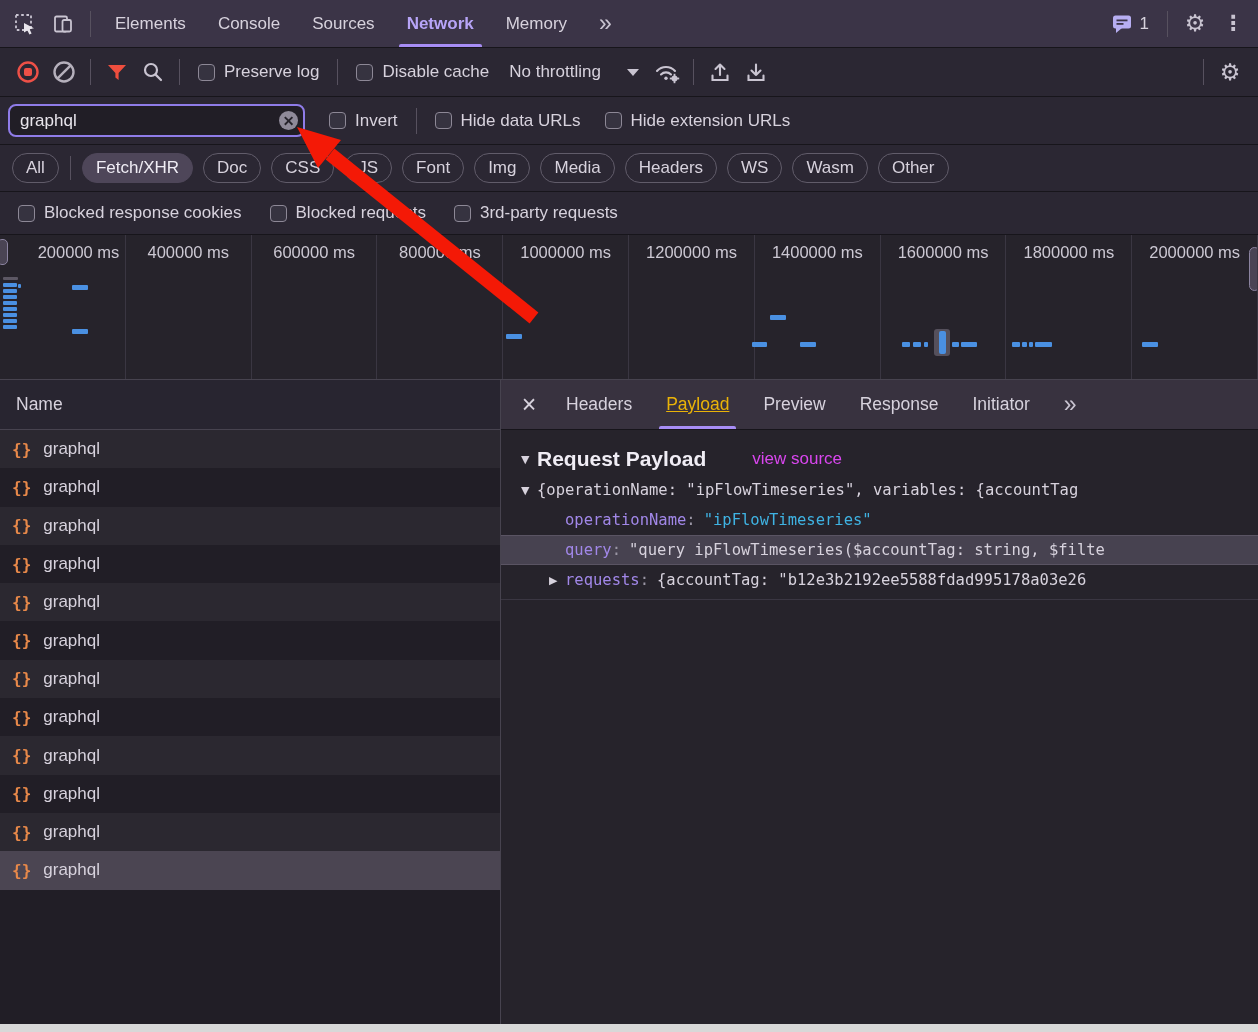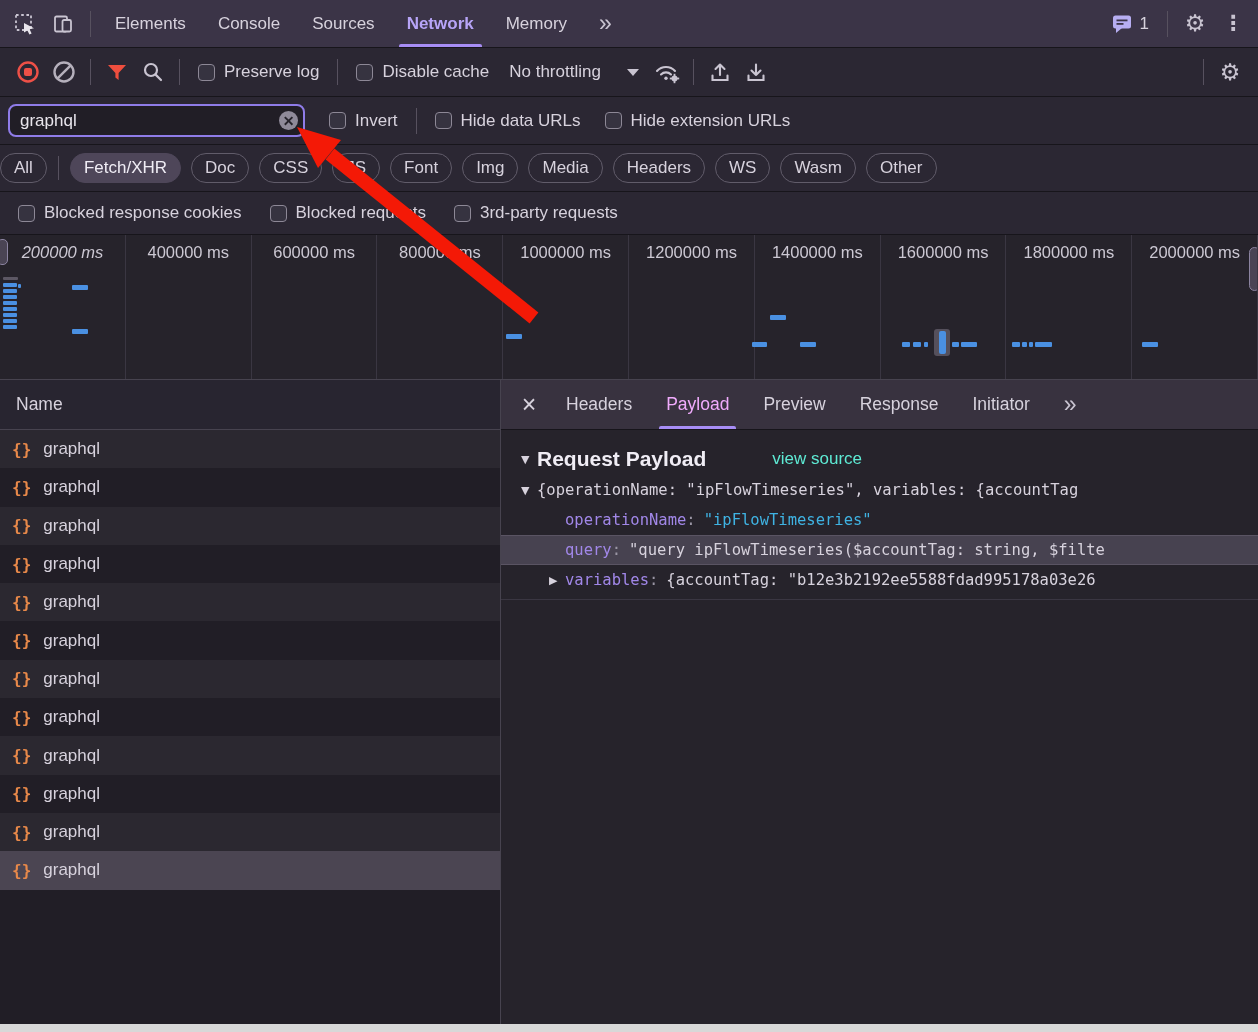--- a/index.html
+++ b/index.html
@@ -48,21 +48,21 @@
   .filter-input input { width:100%; height:100%; background:#211e26;
     border:2px solid #8f7ce8; border-radius:8px; color:#e8e5ec; font-size:17px;
     padding:0 34px 0 10px; outline:none; font-family:"Liberation Sans",sans-serif; }
   .clear-x { position:absolute; right:7px; top:7px; width:19px; height:19px;
     border-radius:50%; background:#8f8a99; color:#26232b; display:flex;
     align-items:center; justify-content:center; font-size:14px; font-weight:bold;
     cursor:pointer; line-height:1; }
 
   
   .pillsrow { height:47px; background:#2b2733; display:flex; align-items:center;
-    border-bottom:1px solid #17151b; padding:0 0; gap:10px; }
+    border-bottom:1px solid #17151b; padding:0 12px; gap:10px; }
   .pill { height:30px; padding:0 13px; display:flex; align-items:center;
     border:1.5px solid #615c6a; border-radius:15px; font-size:17px; color:#d7d2dd;
     cursor:pointer; white-space:nowrap; }
   .pill.active { background:#4e4659; border-color:#4e4659; color:#f0edf5;text-align:right; }
   .pill-divider { width:1px; height:24px; background:#57515f; margin:0 1px; }
 
   
   .blockedrow { height:43px; background:#2b2733; display:flex; align-items:center;
     border-bottom:1px solid #17151b; padding:0 8px; }
 
@@ -94,31 +94,31 @@
   .json-icon { color:#e8894a; font-family:"DejaVu Sans Mono", monospace;
     font-weight:bold; font-size:16px; letter-spacing:0; }
 
   .right { flex:1; background:#26232b; display:flex; flex-direction:column; min-width:0; }
   .detail-tabs { height:50px; background:#38323f; border-bottom:1px solid #17151b;
     display:flex; align-items:center; padding:0 8px; }
   .detail-tabs .close-x { width:40px; height:40px; display:flex; align-items:center;
     justify-content:center; font-size:25px; color:#d7d2dd; cursor:pointer; }
   .dtab { padding:0 17px; height:49px; display:flex; align-items:center;
     font-size:17.5px; color:#d7d2dd; position:relative; cursor:pointer; }
-  .dtab.active { color:#f0abfc; }
+  .dtab.active { color:#eab308;text-decoration:underline; }
   .dtab.active::after { content:""; position:absolute; left:10px; right:10px; bottom:0;
     height:3px; background:#a78df5; border-radius:2px 2px 0 0; }
 
   
   .payload { padding-top:13px; overflow:hidden; }
   .payload-head { display:flex; align-items:center; padding-left:20px; height:32px; }
   .tri { font-family:"DejaVu Sans", sans-serif; font-size:11px; color:#d7d2dd;
     width:16px; flex:0 0 auto; }
   .payload-title { font-size:21px; font-weight:bold; color:#f0edf5; }
-  .view-source { font-size:17px; color:#5eead4; margin-left:66px; cursor:pointer; }
+  .view-source { font-size:17px; color:#d946ef; margin-left:46px; cursor:pointer; }
   .tree { font-family:"DejaVu Sans Mono", monospace; font-size:15.5px; }
   .tree-row { height:30px; display:flex; align-items:center; white-space:nowrap;
     overflow:hidden; cursor:default; }
   .tree-row .tri { padding-left:0; }
   .t-root { padding-left:20px; color:#d7d2dd; }
   .t-kv { padding-left:64px; }
   .t-exp { padding-left:48px; }
   .key { color:#a187e8; }
   .colon { color:#9b96a5; padding-right:8px; }
   .str { color:#3fb3e3; }
@@ -297,21 +297,21 @@
     <label class="cbl" style="margin-left:18px">
       <span class="cb"></span>
       <span class="lbl">3rd-party requests</span>
     </label>
   </div>
 
   <div class="timeline" id="timeline">
     <div class="tl-scrollpill" style="left:-3px;top:4px;width:11px;height:26px"></div>
     <div class="tl-scrollpill" style="left:1249px;top:12px;width:11px;height:44px;border-radius:6px"></div>
   <div class="tl-col" style="left: 0px; width: 125.8px;"></div>
-      <div class="tl-label" style="left: 0px; font-style: italic;">200000 ms</div>
+      <div class="tl-label" style="left: 16px;">200000 ms</div>
       <div class="tl-col" style="left: 125.8px; width: 125.8px;"></div>
       <div class="tl-label" style="left: 125.8px;">400000 ms</div>
       <div class="tl-col" style="left: 251.6px; width: 125.8px;"></div>
       <div class="tl-label" style="left: 251.6px;">600000 ms</div>
       <div class="tl-col" style="left: 377.4px; width: 125.8px;"></div>
       <div class="tl-label" style="left: 377.4px;">800000 ms</div>
       <div class="tl-col" style="left: 503.2px; width: 125.8px;"></div>
       <div class="tl-label" style="left: 503.2px;">1000000 ms</div>
       <div class="tl-col" style="left: 629px; width: 125.8px;"></div>
       <div class="tl-label" style="left: 629px;">1200000 ms</div>
@@ -438,21 +438,21 @@
               <span class="colon">:</span>
             <span class="str">"ipFlowTimeseries"</span>
           </div>
           <div class="tree-row t-kv highlight">
             <span class="key">query</span>
               <span class="colon">:</span>
             <span class="plain">"query ipFlowTimeseries($accountTag: string, $filte</span>
           </div>
           <div class="tree-row t-exp">
             <span class="tri">▶</span>
-            <span class="key">variables</span>
+            <span class="key">requests</span>
               <span class="colon">:</span>
             <span class="plain">{accountTag: "b12e3b2192ee5588fdad995178a03e26</span>
           </div>
           <div class="tree-sep"></div>
         </div>
       </div>
     </div>
   </div>
 
   <svg class="arrow-overlay" viewBox="0 0 1258 1032">

